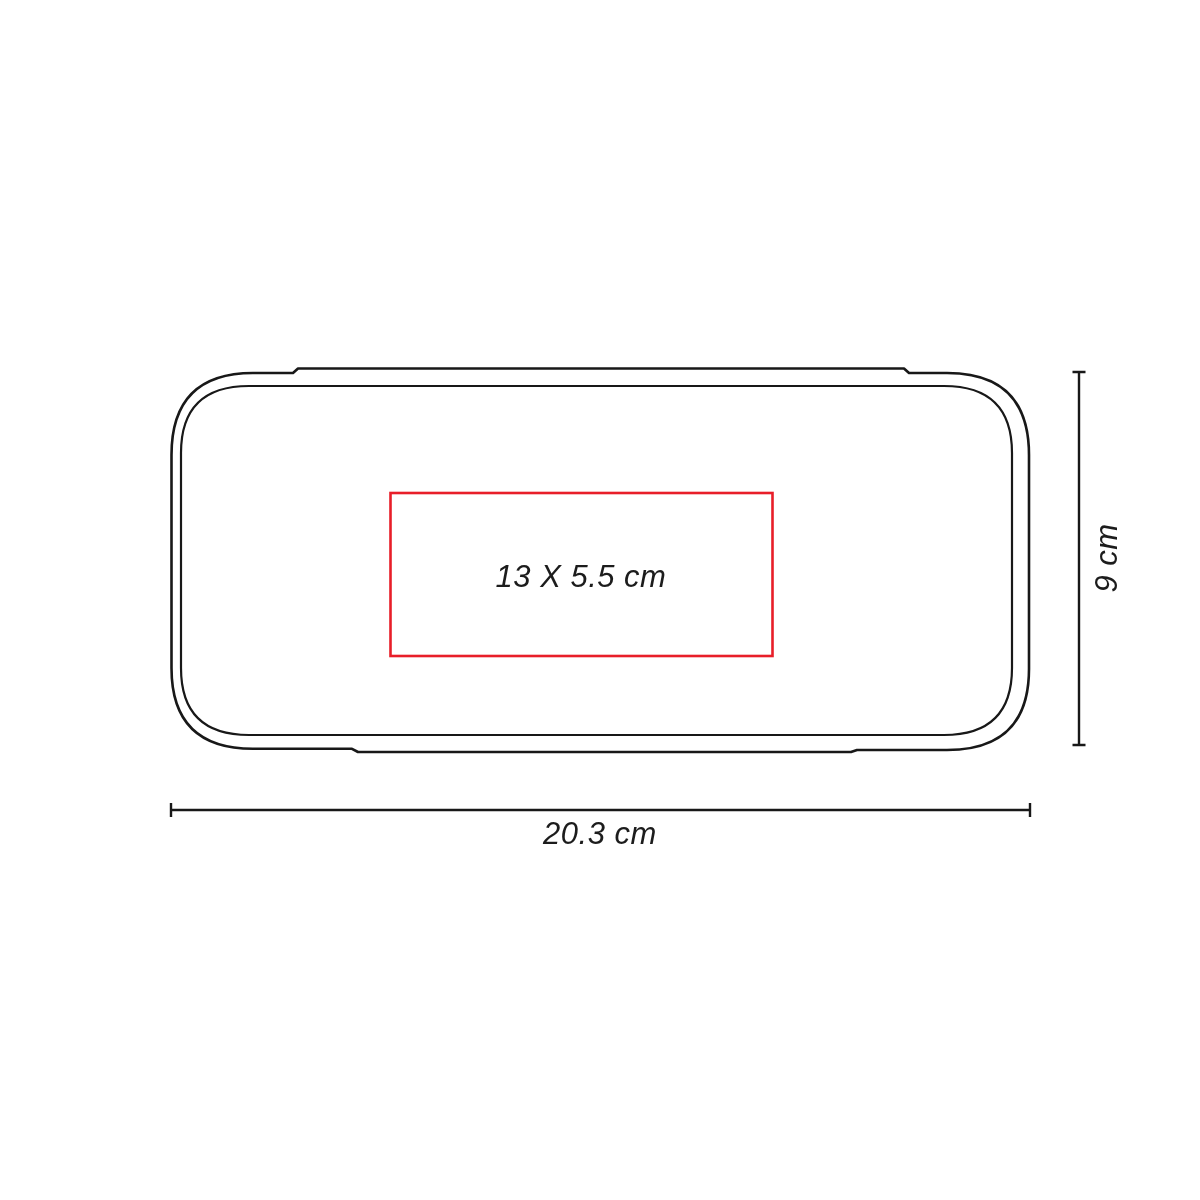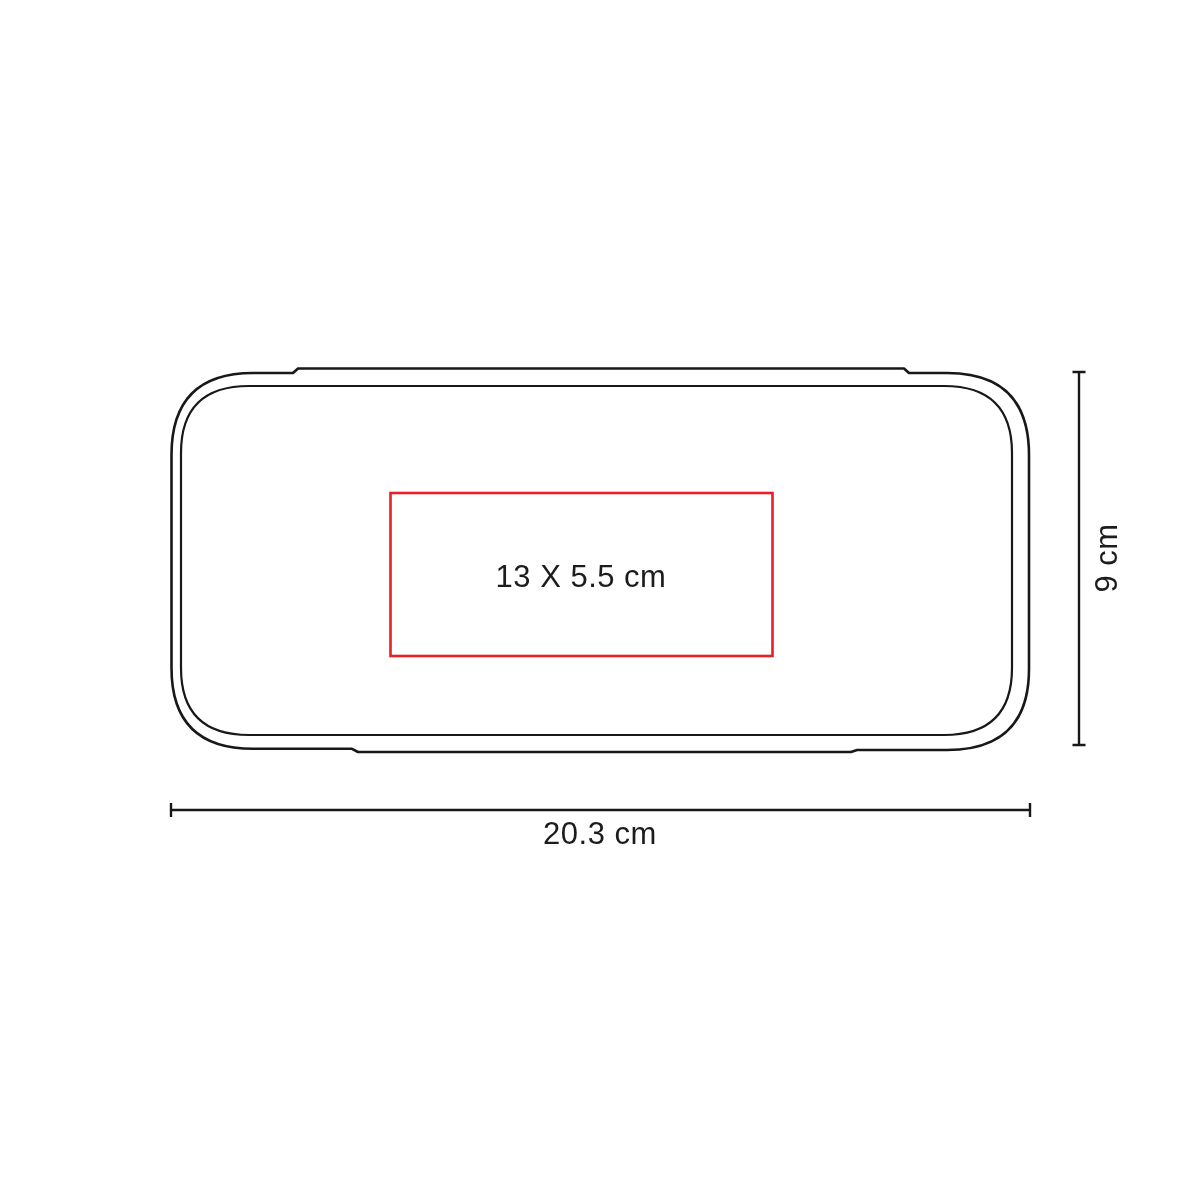--- a/index.html
+++ b/index.html
@@ -7,20 +7,21 @@
     padding: 0;
     background: #ffffff;
     font-family: "Liberation Sans", sans-serif;
   }
   .canvas {
     position: relative;
     width: 1200px;
     height: 1200px;
     background: #ffffff;
     overflow: hidden;
+    font-style: italic;
   }
   svg text {
     font-family: "Liberation Sans", sans-serif;
     letter-spacing: 0.5px;
   }
   .dim-label { font-size: 31px; }
   .area-label { font-size: 31px; }
 </style>
 </head>
 <body>

